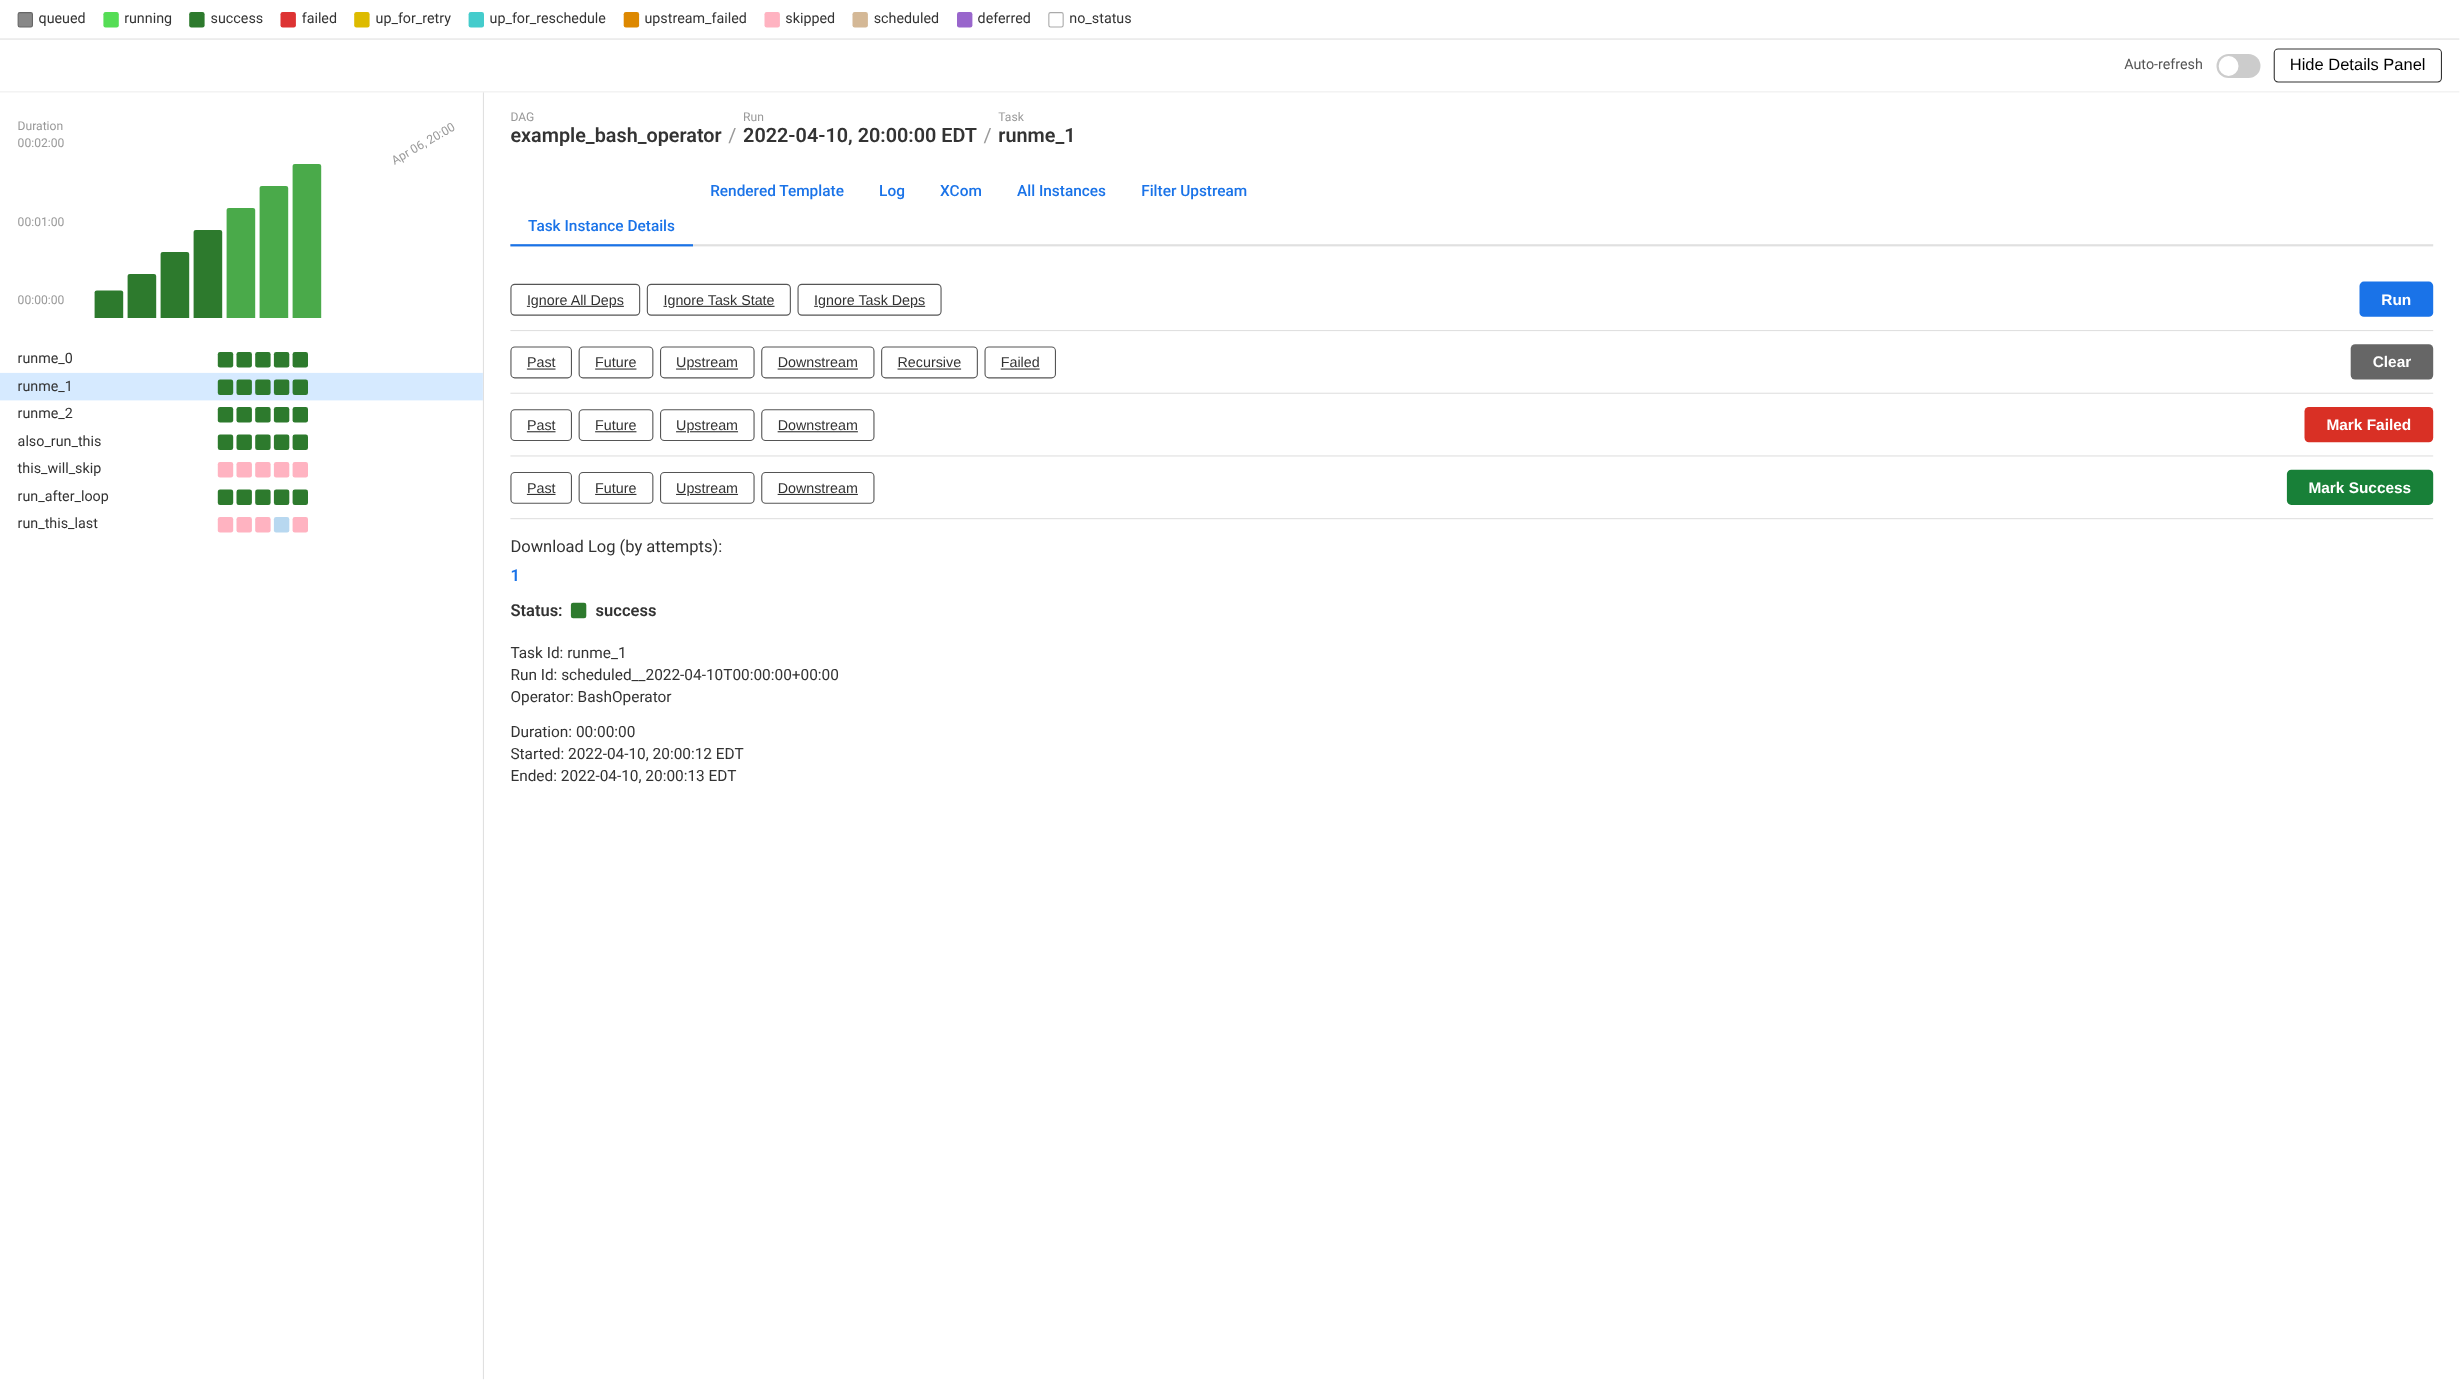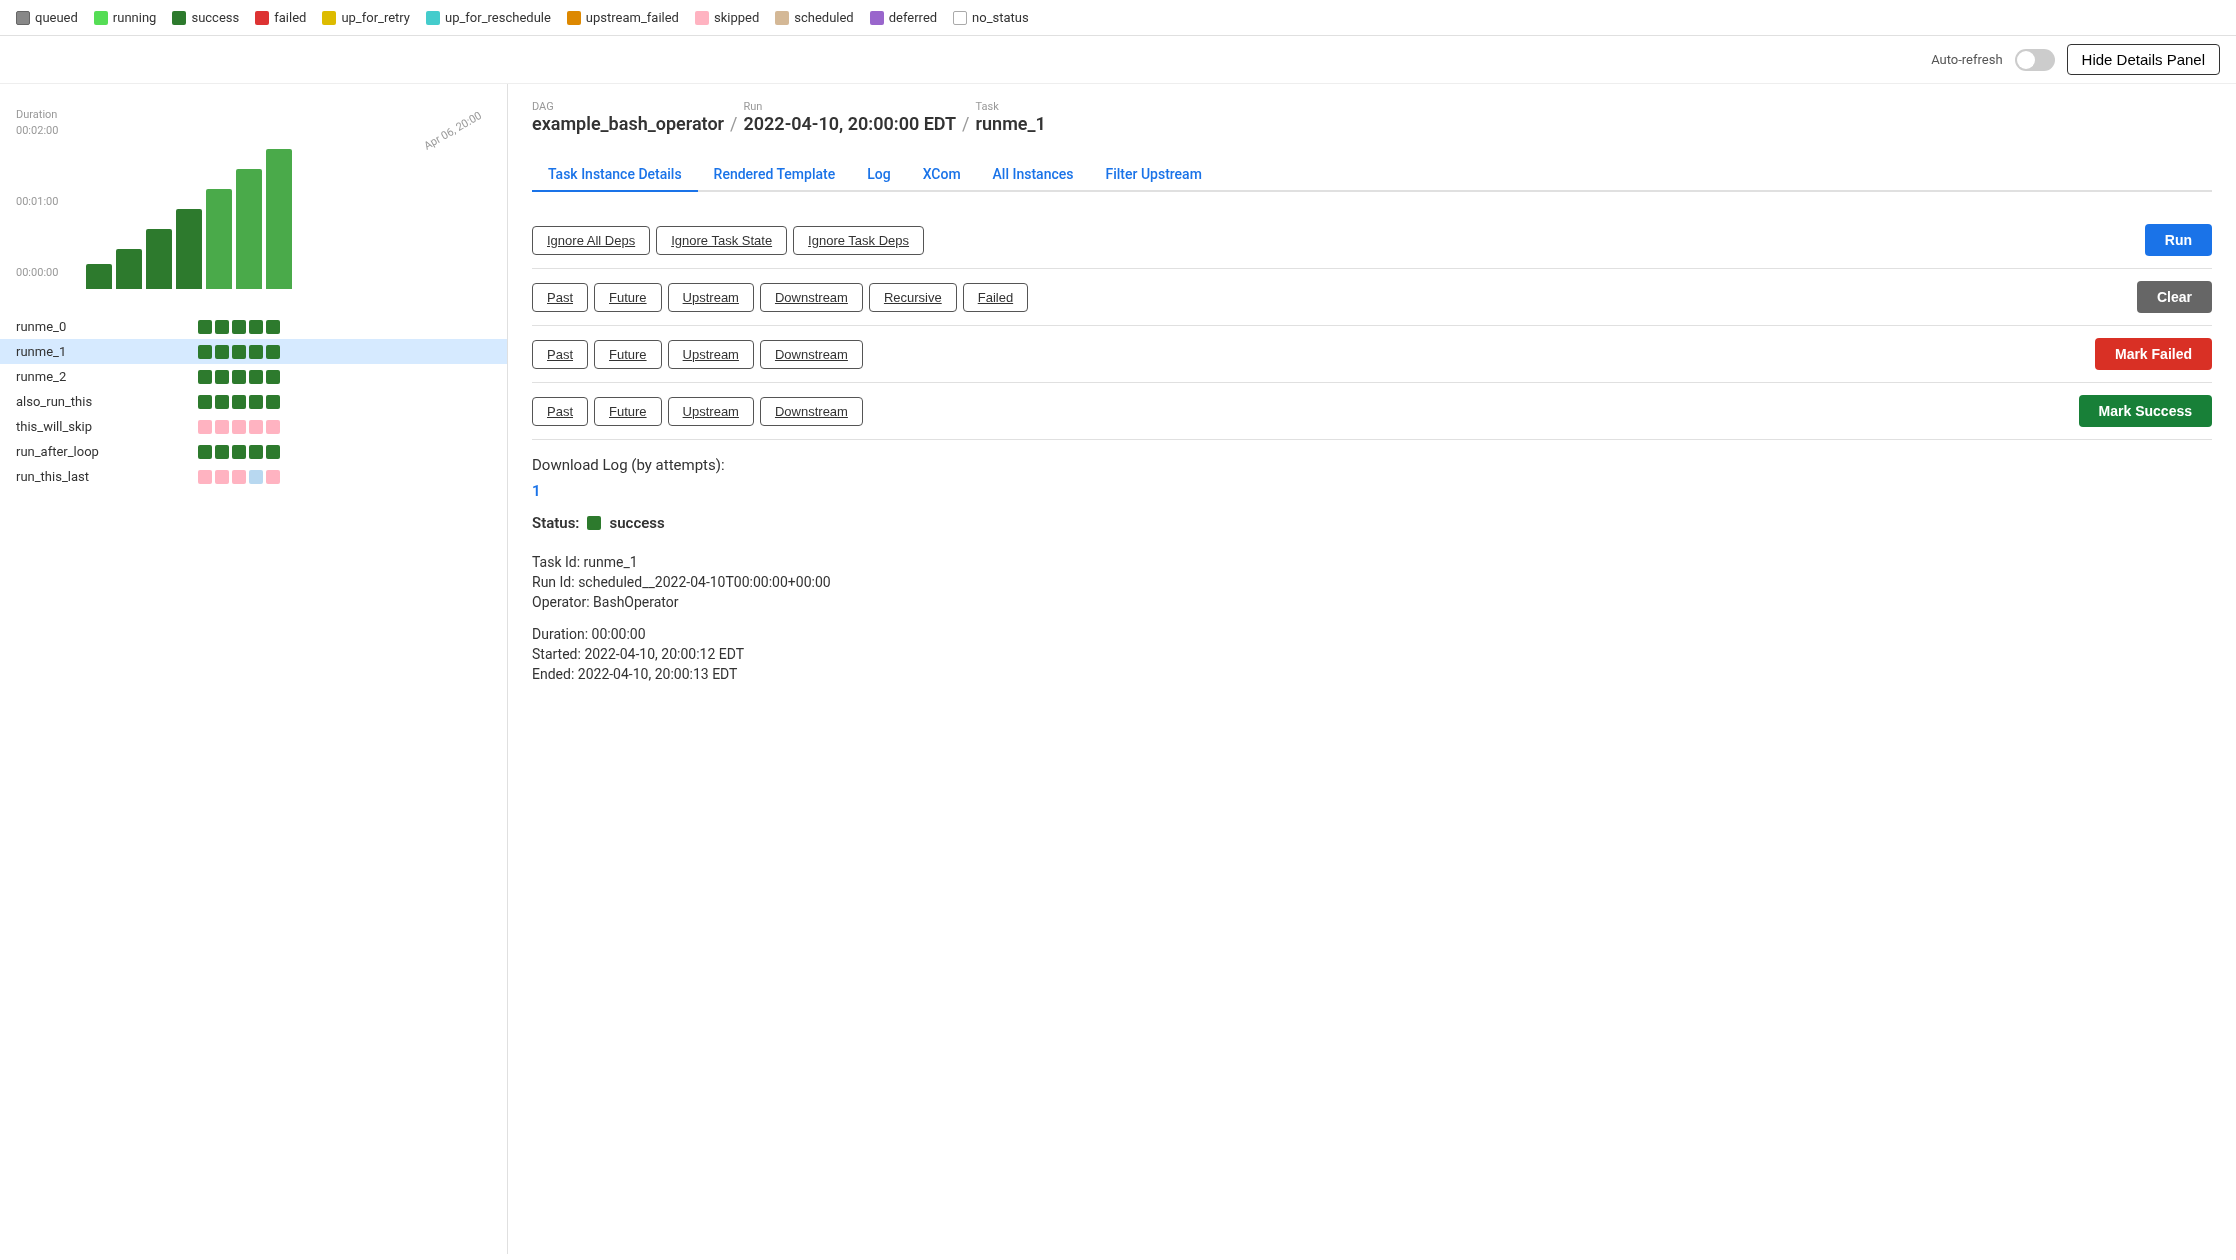--- a/index.html
+++ b/index.html
@@ -31,21 +31,21 @@
     .toggle-switch.off::after { left: 2px; }
     .hide-details-btn {
       padding: 6px 14px; border: 1px solid #333; background: #fff;
       border-radius: 4px; cursor: pointer; font-size: 15px; font-weight: 500;
     }
 
     
     .main-layout { display: flex; height: calc(100vh - 90px); }
 
     
-    .left-panel { width: 508px; flex-shrink: 0; border-right: 1px solid #e0e0e0; padding: 10px 0; }
+    .left-panel { width: 440px; flex-shrink: 0; border-right: 1px solid #e0e0e0; padding: 10px 0; }
 
     .chart-area { padding: 10px 16px 6px 16px; position: relative; height: 220px; }
     .chart-y-labels { position: absolute; left: 16px; top: 30px; display: flex; flex-direction: column; justify-content: space-between; height: 155px; font-size: 11px; color: #999; }
     .chart-bars { display: flex; align-items: flex-end; gap: 4px; height: 155px; margin-left: 70px; margin-top: 30px; }
     .chart-bar { width: 26px; background: #2d7a2d; border-radius: 2px 2px 0 0; }
     .chart-bar.highlighted { background: #4aaa4a; }
     .chart-date-label { position: absolute; right: 30px; top: 15px; font-size: 11px; color: #999; transform: rotate(-30deg); transform-origin: right top; }
     .duration-label { position: absolute; left: 16px; top: 14px; font-size: 11px; color: #999; }
 
     .task-list { padding: 0; }
@@ -69,21 +69,21 @@
     .breadcrumb-label { font-size: 11px; color: #999; }
     .breadcrumb-value { font-size: 18px; font-weight: 600; color: #333; }
     .breadcrumb-sep { font-size: 18px; color: #999; margin-top: 12px; }
 
     .tabs { display: flex; gap: 0; margin-bottom: 20px; border-bottom: 2px solid #e0e0e0; }
     .tab {
       padding: 8px 16px; font-size: 14px; font-weight: 500; cursor: pointer;
       color: #1a73e8; text-decoration: none; border-bottom: 2px solid transparent;
       margin-bottom: -2px;
     }
-    .tab.active { border-bottom: 2px solid #1a73e8; }
+    .tab.active { border-bottom: 2px solid #1a73e8; margin-top: 32px; }
 
     
     .action-row {
       display: flex; align-items: center; justify-content: space-between;
       padding: 12px 0; border-bottom: 1px solid #e0e0e0;
     }
     .toggle-btns { display: flex; gap: 6px; flex-wrap: wrap; }
     .toggle-btn {
       padding: 6px 14px; border: 1px solid #555; background: #fff;
       border-radius: 4px; cursor: pointer; font-size: 13px; font-weight: 500;

